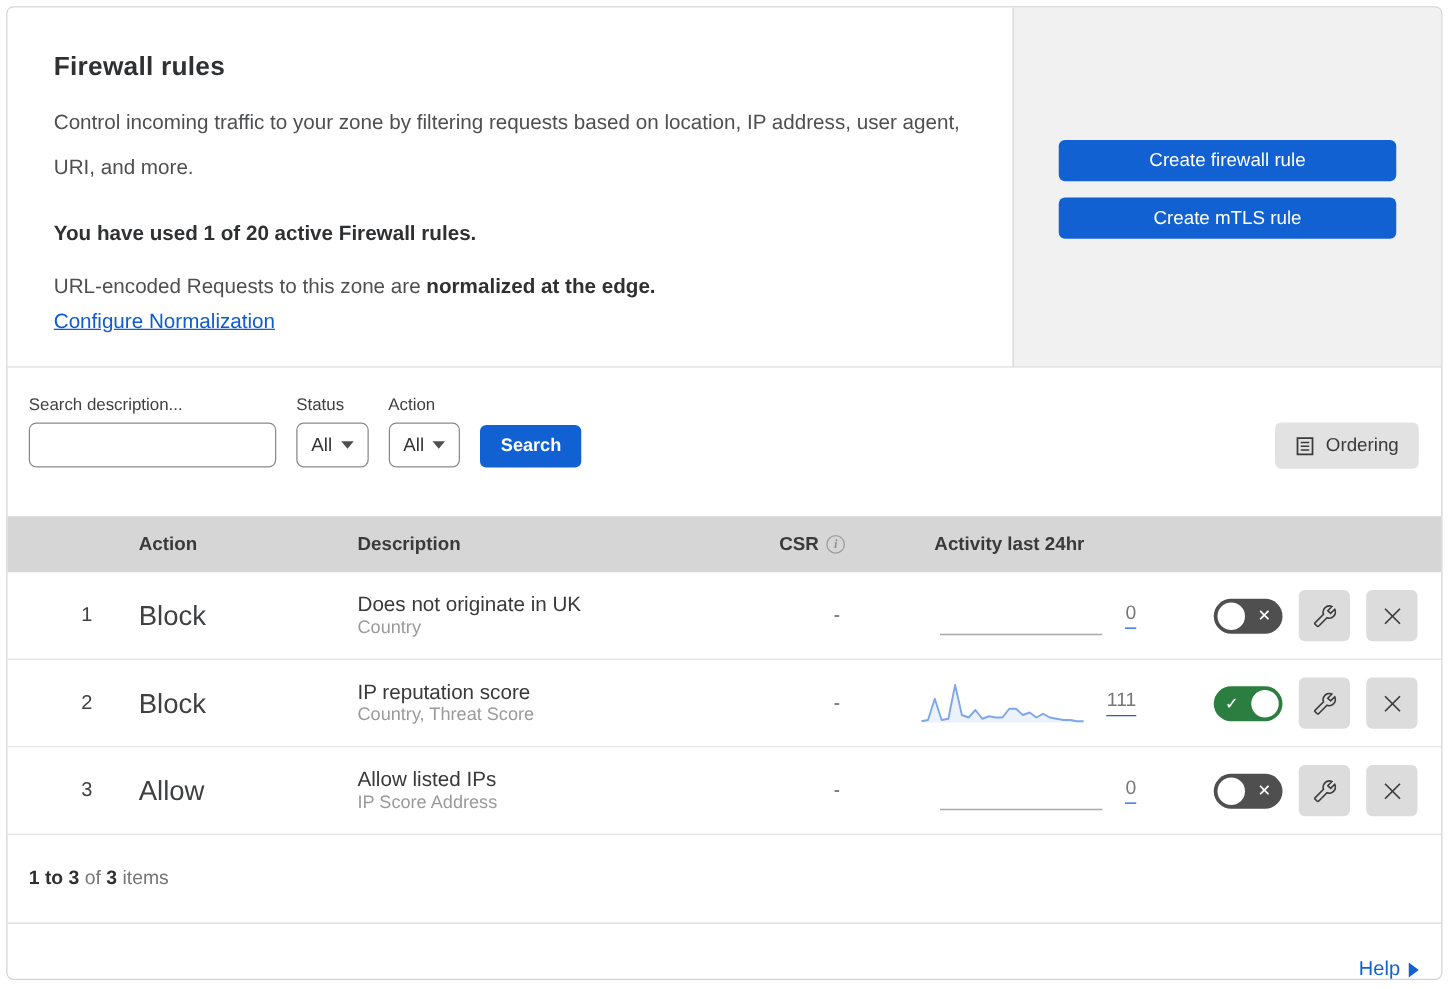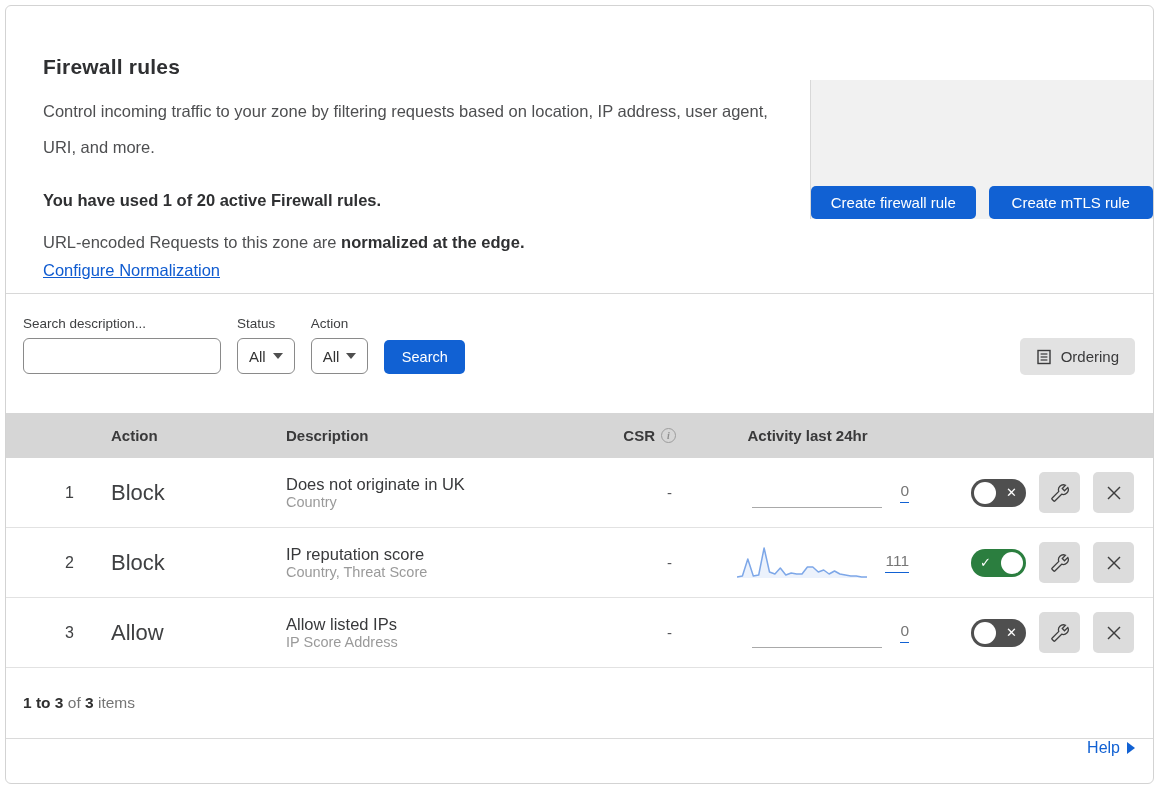--- a/index.html
+++ b/index.html
@@ -2,49 +2,49 @@
 <html><head>
 <meta charset="utf-8">
 <style>
   * { margin:0; padding:0; box-sizing:border-box; }
   html,body { width:1161px; height:791px; background:#fff;
     font-family:"Liberation Sans","DejaVu Sans",sans-serif; color:#3b3b3d; }
   .card { position:absolute; left:5px; top:5px; width:1149px; height:779px;
     border:1px solid #d3d3d3; border-radius:6px; background:#fff; overflow:hidden; }
 
   
-  .top { display:flex; height:288px; border-bottom:1px solid #d8d8d8;align-items:center; }
+  .top { display:flex; height:288px; border-bottom:1px solid #d8d8d8; }
   .top-left { flex:1; padding:36px 40px 0 37px; background:#fff; }
   .page-title { font-size:21px; font-weight:600; color:#2f3032; letter-spacing:.2px; }
   .desc { margin-top:14px; font-size:16.5px; line-height:36px; color:#4e4f51; max-width:725px; }
   .usage { margin-top:26px; font-size:16.5px; font-weight:700; color:#2f3032; }
   .norm { margin-top:23px; font-size:16.5px; color:#4e4f51; }
   .norm b { color:#2f3032; }
   .cfg-link { display:inline-block; margin-top:9px; font-size:16.5px; color:#0f5bd0;
     text-decoration:underline; cursor:pointer; }
   .top-right { width:343px; background:#f1f1f1; border-left:1px solid #d8d8d8;
-    padding-top:106px; display:flex; flex-direction:row; align-items:center; gap:13px; }
+    padding-top:106px; display:flex; flex-direction:column; align-items:center; gap:13px; }
   .btn-blue { width:270px; height:33px; background:#1161d3; color:#fff; border:none;
     border-radius:5px; font-size:15px; font-family:inherit; cursor:pointer; }
 
   
   .filters { height:119px; padding:22px 18px 0 17px; display:flex; gap:16px; align-items:flex-start; }
   .fcol { display:flex; flex-direction:column; gap:7px;justify-content:flex-end; }
   .flabel { font-size:13.5px; color:#3f4042; }
   .search-box { width:198px; height:36px; border:1px solid #8a8a8a; border-radius:6px;
     display:flex; align-items:center; padding-left:10px; background:#fff; }
   .search-box input { border:none; outline:none; flex:1; height:100%; font-size:15px;
     font-family:inherit; background:transparent; margin-left:8px; }
   .select { height:36px; border:1px solid #8a8a8a; border-radius:6px; background:#fff;
     display:flex; align-items:center; justify-content:center; gap:7px; padding:0 11px;
     font-size:15px; color:#333; cursor:pointer; }
   .caret { width:0; height:0; border-left:5px solid transparent; border-right:5px solid transparent;
     border-top:6px solid #4f4f4f; }
   .btn-search { width:81px; height:34px; margin-top:24px; background:#1161d3; color:#fff;
-    border:none; border-radius:5px; font-size:14.5px; font-family:inherit; cursor:pointer; }
+    border:none; border-radius:5px; font-size:14.5px; font-family:inherit; cursor:pointer;font-weight:bold; }
   .btn-ordering { margin-left:auto; margin-top:22px; height:37px; padding:0 16px;
     background:#e2e2e2; border:none; border-radius:5px; display:flex; align-items:center;
     gap:9px; font-size:15px; color:#3a3a3b; font-family:inherit; cursor:pointer; }
 
   
   .thead, .trow { display:grid; grid-template-columns:105px 175px 320px 80px 223px 1fr; }
   .thead { height:45px; background:#d6d6d6; align-items:center;
     font-size:15px; font-weight:600; color:#3a3a3b; }
   .th-csr { display:flex; align-items:center; justify-content:flex-end; gap:6px; padding-right:10px; }
   .info-i { width:15px; height:15px; border:1px solid #9d9d9d; border-radius:50%;
@@ -71,21 +71,21 @@
     color:#fff; font-size:13px; font-weight:700; }
   .off .t-glyph { right:9px; } .on .t-glyph { left:9px; }
   .icon-btn { width:41px; height:41px; background:#dcdcdc; border:none; border-radius:5px;
     display:flex; align-items:center; justify-content:center; cursor:pointer; }
 
   
   .items-bar { height:71px; display:flex; align-items:center; padding-left:17px;
     border-bottom:1px solid #dadada; font-size:15.5px; color:#757575; }
   .items-bar b { color:#303030; }
   .items-bar span { white-space:pre; }
-  .help-bar { height:46px; display:flex; align-items:flex-start; justify-content:flex-end; padding-right:18px; }
+  .help-bar { height:46px; display:flex; align-items:flex-end; justify-content:flex-end; padding-right:18px; }
   .help-link { display:flex; align-items:center; gap:7px; color:#1161d3; font-size:16px; cursor:pointer; }
   .help-tri { width:0; height:0; border-top:6px solid transparent; border-bottom:6px solid transparent;
     border-left:8px solid #1161d3; }
 </style>
 </head>
 <body>
 
 <div class="card">
 
   <div class="top">

